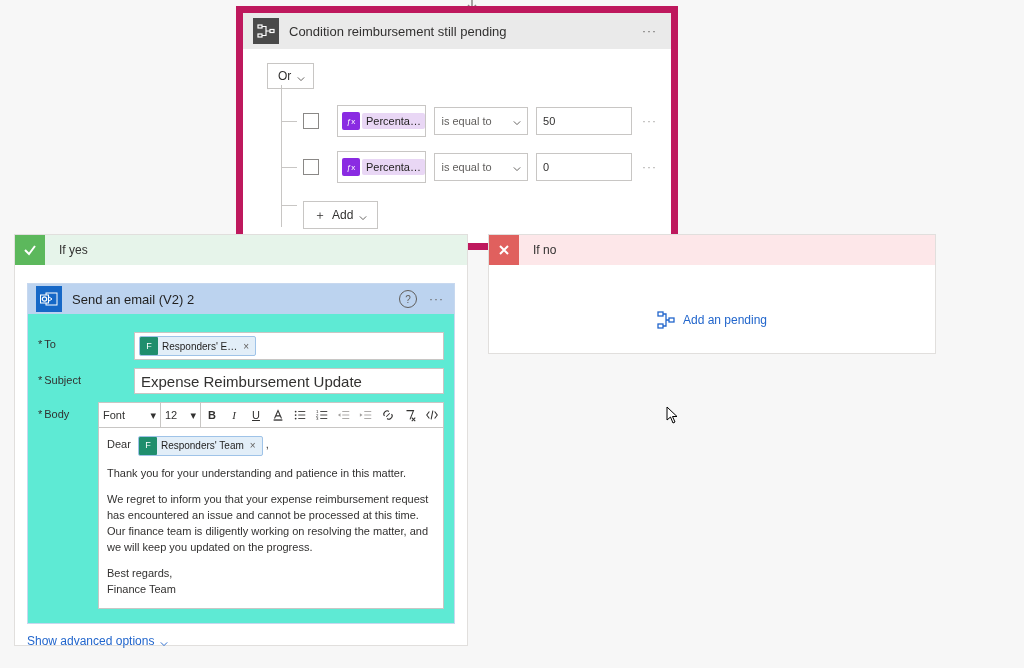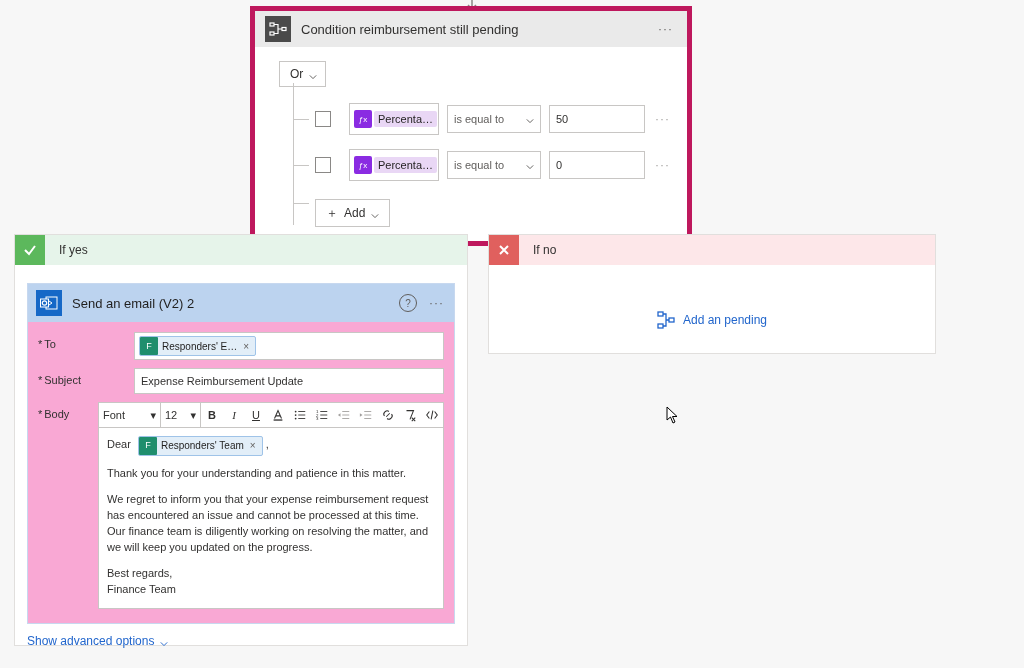--- a/index.html
+++ b/index.html
@@ -17,23 +17,23 @@
     position: absolute;
     left: 466px; top: -2px;
     width: 12px; height: 14px;
     color: #8a8886;
     pointer-events: none;
   }
 
   
   .condition-card {
     position: absolute;
-    left: 250px; top: 6px;
+    left: 236px; top: 6px;
     width: 442px;
-    border: 5px solid #be185d;
+    border: 7px solid #be185d;
     background: #fff;
   }
   .condition-header {
     height: 36px;
     background: #eaeaea;
     display: flex;
     align-items: center;
     padding: 0 10px;
   }
   .cond-icon {
@@ -207,41 +207,41 @@
   .branch.yes .branch-icon{ background:#5cb85c;}
   .branch.no  .branch-icon{ background:#e0605e;}
   .branch-title { margin-left: 14px; font-size: 12px; color:#323130; }
 
   
   .action-card {
     margin: 18px 12px 0 12px;
     border: 1px solid #c7d8ef;
   }
   .action-header {
-    height: 38px;
+    height: 30px;
     background: #bcd3ef;
     display:flex; align-items:center;
     padding: 0 8px;
   }
   .outlook-icon{
     width:26px; height:26px;
     background:#1668c7;
     display:flex; align-items:center; justify-content:center;
     margin-right: 10px;
     color:#fff;
   }
   .action-title{ flex:1; font-size:13px; color:#201f1e;}
   .help-icon{
     width:18px;height:18px;border:1px solid #605e5c;border-radius:50%;
     display:flex;align-items:center;justify-content:center;
     font-size:10px;color:#605e5c;margin-right:10px;cursor:pointer;
   }
   .action-more{ color:#605e5c; letter-spacing:1px; cursor:pointer; padding:0 2px;}
 
-  .action-body { background:#f9a8d4; padding: 6px 10px 10px 10px; }
+  .action-body { background:#5eead4; padding: 14px 10px 10px 10px; }
   .form-row { display:flex; padding: 4px 0; align-items:flex-start;}
   .form-label{
     width: 96px; font-size:11px; color:#323130; padding-top:6px;
   }
   .form-label .req{ color:#323130; margin-right:2px;}
   .form-field{ flex:1;}
   .field-box{
     border:1px solid #c8c6c4; min-height:26px; padding:3px 4px; display:flex; align-items:center;
     flex-wrap:wrap; font-size:11px; background:#fff;
   }
@@ -252,21 +252,21 @@
     font-size:10px; color:#201f1e;
   }
   .dyn-chip .ic{
     width:18px;height:18px;background:#1f8e6d;color:#fff;
     display:flex;align-items:center;justify-content:center;
     font-size:9px;margin-right:4px;border-radius:1px;
   }
   .dyn-chip .x{ margin:0 4px 0 6px; color:#605e5c; cursor:pointer;}
   .subj-input{
     width:100%; border:1px solid #c8c6c4; height:26px; padding:0 6px;
-    font-size:11px; color:#323130; background:#fff;
+    font-size:15px; color:#323130; background:#fff;
   }
   .toolbar{
     border:1px solid #c8c6c4; height:26px; display:flex; align-items:center;
     font-size:11px; color:#323130; background:#fff;
   }
   .tb-sel{ width:62px; height:100%; display:flex;align-items:center;justify-content:space-between;padding:0 4px;border-right:1px solid #c8c6c4;}
   .tb-sel.small{width:40px;}
   .tb-btn{ width:22px;height:100%;display:flex;align-items:center;justify-content:center;cursor:pointer;}
   .tb-btn svg{width:14px;height:14px;}
   .tb-bold{font-weight:700;}

